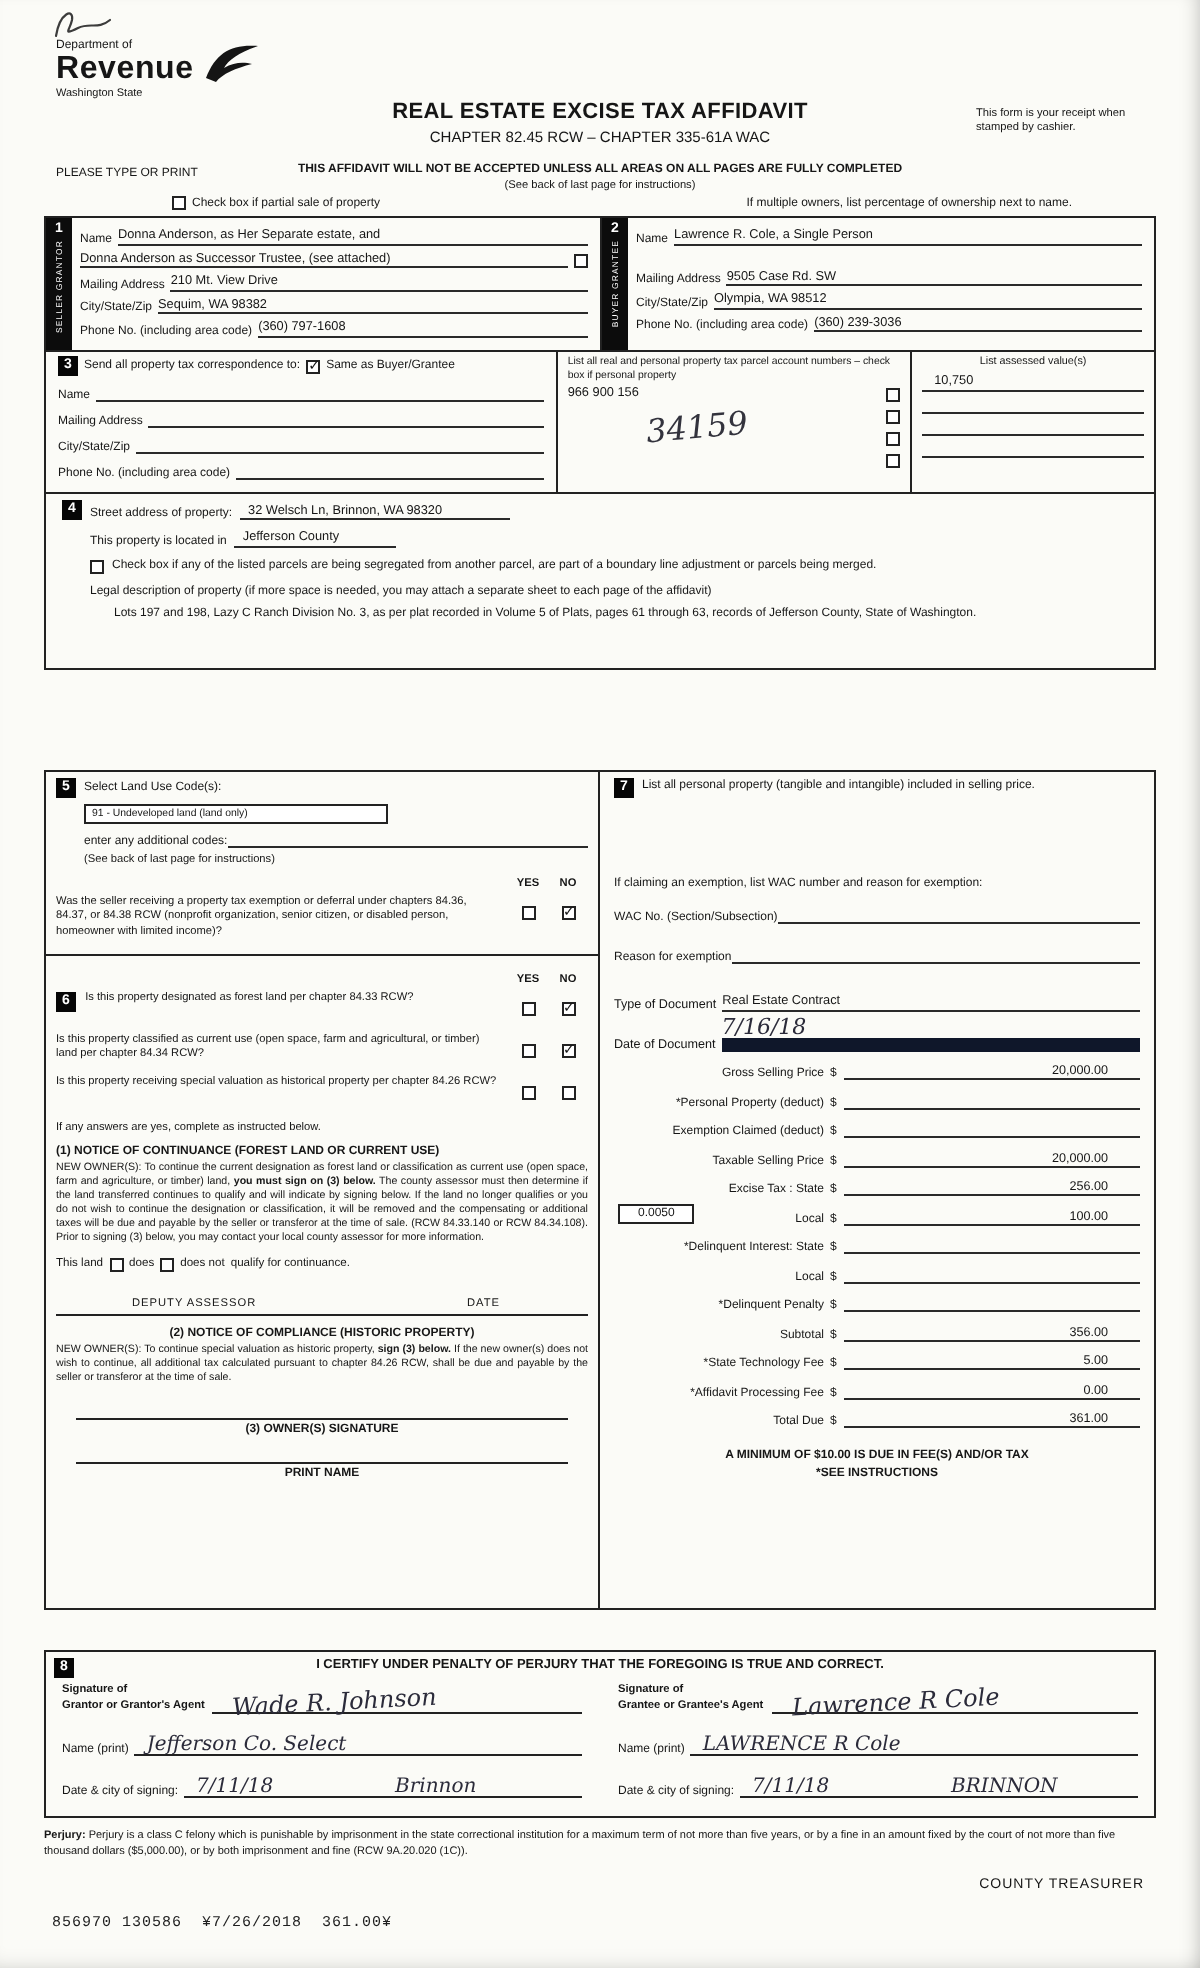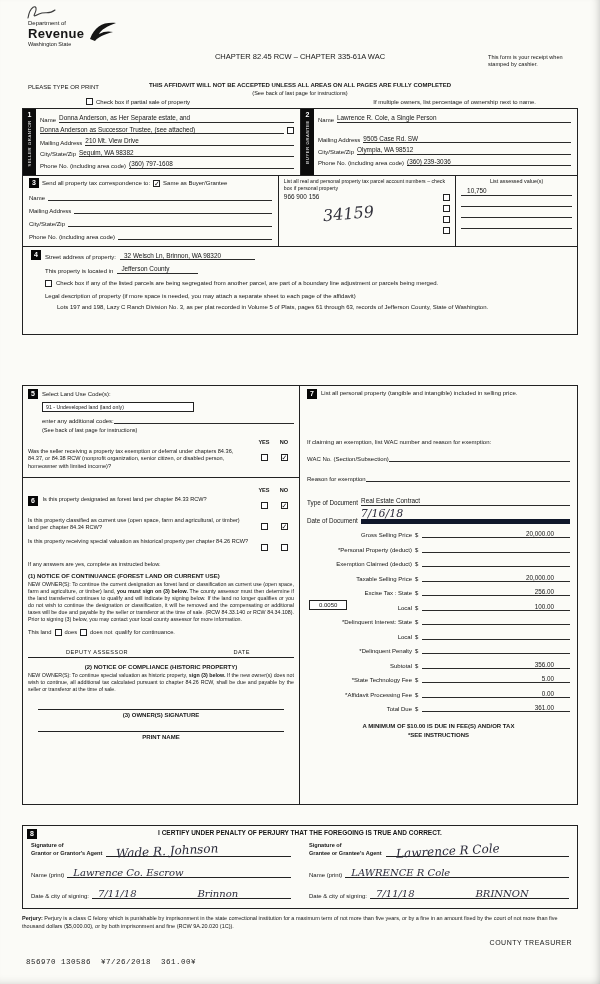--- a/index.html
+++ b/index.html
@@ -12,21 +12,21 @@
   .badge{display:inline-block;min-width:10px;height:10px;background:#060606;color:#fff;
          font-size:7px;font-weight:bold;text-align:center;line-height:10px;padding:0 1px}
   .cb{display:inline-block;width:7px;height:7px;border:1px solid #222;font-size:7px;line-height:6px;
       text-align:center;vertical-align:middle;background:#fff;flex-shrink:0;color:#111}
   .hw{font-family:"DejaVu Serif",serif;font-style:italic;color:#2b2b3a}
   
   .header{position:relative;height:96px}
   .scribble{position:absolute;left:24px;top:2px}
   .logo-wrap{position:absolute;left:28px;top:20px;display:flex;gap:4px;align-items:flex-start}
   .a-small{font-size:6px}
-  .a-big{font-size:13px;font-weight:bold;letter-spacing:.3px}
+  .a-big{font-size:16px;font-weight:bold;letter-spacing:.3px}
   .a-3{font-size:5.5px}
   .title-block{position:absolute;left:150px;width:300px;top:50px;text-align:center}
   .form-title{font-size:11px;font-weight:bold;letter-spacing:.2px}
   .form-subtitle{font-size:7.5px;margin-top:2px}
   .receipt-note{position:absolute;right:16px;top:54px;width:96px;font-size:5.6px;line-height:1.3}
   .type-print{position:absolute;left:28px;top:84px;font-size:6px}
   .warning{position:absolute;left:105px;right:105px;top:82px;text-align:center;font-size:6px;font-weight:bold}
   .see-back{position:absolute;left:0;right:0;top:90px;text-align:center;font-size:5.6px}
   
   .partial-row{display:flex;justify-content:space-between;align-items:center;
@@ -98,21 +98,21 @@
   .siglabel{text-align:center;font-weight:bold;font-size:6px;margin-top:2px}
   .hr-sig2{margin-top:13px}
   
   .s7top{display:flex;gap:4px;align-items:flex-start}
   .s7pp{line-height:1.35;width:85%}
   .s7gap1{height:40px}
   .s7wac{margin-top:9px}
   .s7reason{margin-top:12px}
   .s7gap2{height:12px}
   .t65{font-size:6.3px;white-space:nowrap;margin-right:3px}
-  .hwdate{font-size:11px;line-height:10px;border-bottom:5px solid #0f172a}
+  .hwdate{font-size:11px;line-height:10px;border-bottom:7px solid #0f172a}
   .mrow{display:flex;align-items:flex-end;margin-top:6.5px;font-size:6px;position:relative}
   .mlabel{flex:1;text-align:right;padding-right:3px;white-space:nowrap}
   .mdollar{width:7px}
   .mval{width:148px;border-bottom:1px solid #2a2a2a;text-align:right;padding-right:16px;font-size:6.3px;min-height:8px}
   .ratebox{position:absolute;left:2px;bottom:1px;border:1px solid #222;font-size:6px;padding:1px 9px;background:#fff}
   .minnote{margin-top:10px;text-align:center;font-weight:bold;font-size:6px;line-height:1.55}
   
   .sec8{border:1px solid #222;margin-top:20px;padding:3px 8px 9px;position:relative}
   .s8head{text-align:center;font-size:6.5px}
   .s8badge{position:absolute;left:4px;top:3px}
@@ -146,20 +146,21 @@
       <div class="agency">
         <div class="a-small">Department of</div>
         <div class="a-big">Revenue</div>
         <div class="a-small a-3">Washington State</div>
       </div>
       <svg class="logo" width="30" height="22" viewBox="0 0 30 22">
         <path d="M2 19 C7 6 15 2 28 3 C19 6 13 10 11 14 C16 11 21 11 25 12 C17 14 10 17 7 21 Z" fill="#151515"></path>
       </svg>
     </div>
     <div class="title-block">
+      <div class="form-title">REAL ESTATE EXCISE TAX AFFIDAVIT</div>
       <div class="form-subtitle">CHAPTER 82.45 RCW – CHAPTER 335-61A WAC</div>
     </div>
     <div class="receipt-note">This form is your receipt when stamped by cashier.</div>
     <div class="type-print">PLEASE TYPE OR PRINT</div>
     <div class="warning">THIS AFFIDAVIT WILL NOT BE ACCEPTED UNLESS ALL AREAS ON ALL PAGES ARE FULLY COMPLETED</div>
     <div class="see-back">(See back of last page for instructions)</div>
   </div>
 
   <div class="content">
 
@@ -507,21 +508,21 @@
               <div>Signature of</div>
               <div>Grantor or Grantor's Agent</div>
             </div>
             <div class="s8sigline">
               <span class="hw sig">Wade R. Johnson</span>
             </div>
           </div>
           <div class="s8row">
             <span class="s8lab">Name (print)</span>
             <span class="s8line">
-                <span class="hw hwprint">Lawrence Co. Escrow</span>
+                <span class="hw hwprint">Jefferson Co. Select</span>
               </span>
           </div>
           <div class="s8row">
             <span class="s8lab">Date &amp; city of signing:</span>
             <span class="s8line">
                 <span class="hw hwprint">7/11/18</span>
               </span>
             <span class="s8line">
                 <span class="hw hwprint">Brinnon</span>
               </span>

